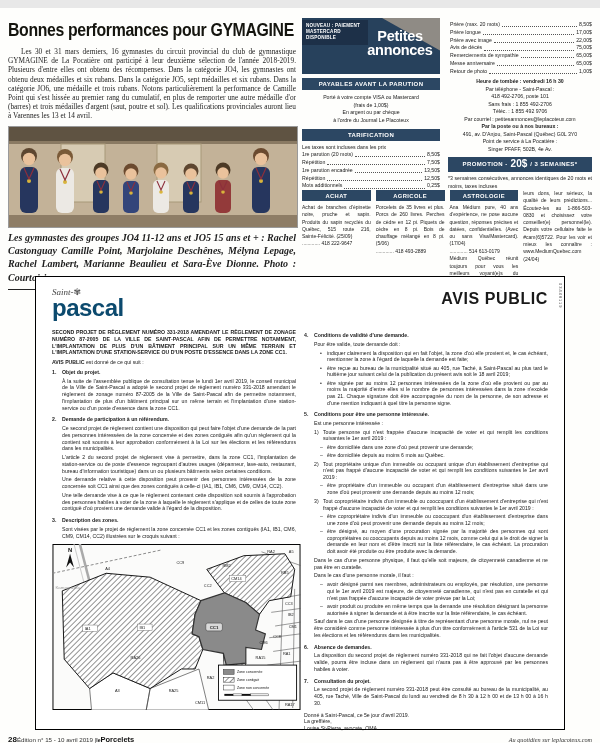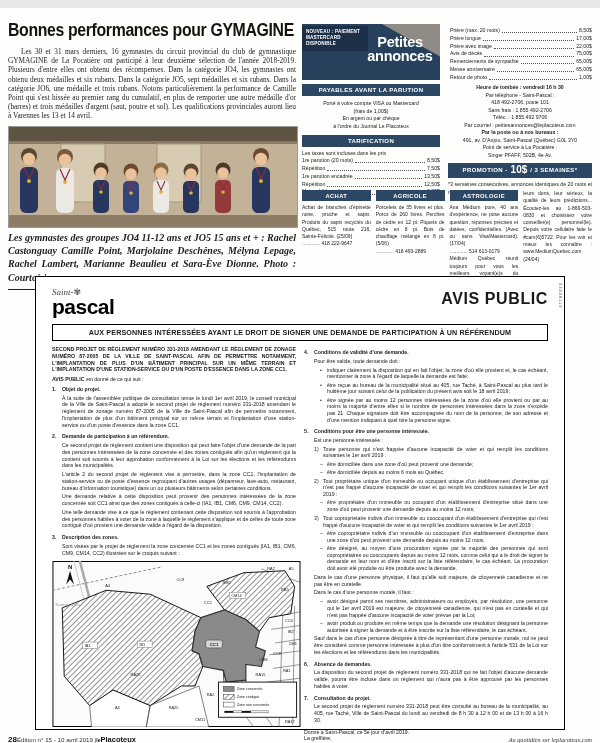--- a/index.html
+++ b/index.html
@@ -5,21 +5,21 @@
   html,body{margin:0;padding:0;background:#e8e8e8;}
   #page{position:relative;width:600px;height:743px;background:#fefefc;font-family:"Liberation Sans",sans-serif;color:#1b1b1b;overflow:hidden;margin:8px auto;}
   
   #article{position:absolute;left:8px;top:8px;width:288px;}
   .headline{font-size:18px;font-weight:800;letter-spacing:-0.4px;white-space:nowrap;transform:scaleX(0.88);transform-origin:0 50%;color:#14140e;margin:4px 0 6px;}
   .article-body{font-family:"Liberation Serif",serif;font-size:7.3px;line-height:1.26;text-align:justify;text-indent:13px;color:#222;}
   .photo{display:block;margin-top:5px;border:0.5px solid #9a9a9a;}
   .caption{font-family:"Liberation Serif",serif;font-style:italic;font-weight:700;font-size:10px;line-height:1.34;margin-top:3px;text-align:justify;color:#1d1d1d;}
   .article-rule{border:none;border-top:1.5px solid #222;margin:5px 0 0;}
   
-  #annonces{position:absolute;left:302px;top:16px;width:290px;}
+  #annonces{position:absolute;left:302px;top:10px;width:290px;}
   .pa-header{position:relative;height:56px;}
   .pa-title-block{position:absolute;left:0;top:0;width:138px;height:56px;background:#8f8b85;}
   .pa-title-navy{position:absolute;inset:0;background:#27415c;clip-path:polygon(0 0,58% 0,100% 58%,100% 100%,0 100%);}
   .pa-badge{position:absolute;left:0;top:2px;width:58px;background:#1d3048;color:#fff;font-size:4.6px;font-weight:700;line-height:1.35;padding:3px 4px;letter-spacing:0.2px;}
   .pa-title{position:absolute;right:4px;top:12px;width:72px;color:#fff;font-size:14.5px;font-weight:800;line-height:0.95;text-align:center;letter-spacing:-0.3px;}
   .pa-prices{position:absolute;left:148px;top:3px;width:142px;}
   .dotrow{display:flex;align-items:flex-end;font-size:5.2px;line-height:1.5;color:#222;}
   .dotrow .lbl{white-space:nowrap;}
   .dotrow .dots{flex:1;border-bottom:1px dotted #555;margin:0 2px 1.5px;}
   .dotrow .val{white-space:nowrap;}
@@ -41,21 +41,21 @@
   .cat{flex:1;min-width:0;}
   .cat .cat-banner{background:#2c4763;color:#fff;font-weight:700;font-size:5.8px;text-align:center;padding:2.5px 0;letter-spacing:0.4px;margin-bottom:3px;}
   .cat .txt{font-size:5px;line-height:1.46;text-align:justify;color:#222;}
   .cat .phone{font-size:5px;line-height:1.5;color:#222;white-space:nowrap;overflow:hidden;}
   
   #avis{position:absolute;left:35px;top:268px;width:530px;height:454px;border:1.6px solid #000;background:#fff;box-sizing:border-box;padding:5px 16px 4px;}
   .avis-head{position:relative;height:42px;}
   .logo{position:absolute;left:0;top:0;line-height:1;}
   .logo-top{font-family:"Liberation Serif",serif;font-style:italic;font-size:9px;color:#444;}
   .logo-flower{font-size:9px;color:#555;}
-  .logo-main{display:block;font-size:21px;font-weight:800;letter-spacing:-0.5px;color:#000000;margin-top:-2px;}
+  .logo-main{display:block;font-size:24px;font-weight:800;letter-spacing:-0.5px;color:#0c4a6e;margin-top:-2px;}
   .avis-title{position:absolute;right:0;top:8px;font-size:16px;font-weight:800;letter-spacing:0.6px;color:#191919;}
   .avis-banner{border:1.3px solid #000;text-align:center;font-weight:700;font-size:7.2px;padding:3px 2px;letter-spacing:0.1px;}
   .avis-cols{display:flex;gap:8px;margin-top:5px;}
   .acol{width:50%;min-width:0;font-size:5.2px;line-height:1.3;text-align:justify;color:#1a1a1a;}
   .intro-bold{font-weight:700;margin-bottom:3px;}
   .given{margin:3px 0;}
   .sec{display:flex;margin-top:3px;}
   .sec .num{width:10px;flex:none;font-weight:700;}
   .sec .secbody{flex:1;min-width:0;}
   .sec .sectitle{font-weight:700;}
@@ -249,21 +249,21 @@
           <div>Sans frais : 1 855 492-2706</div>
           <div>Téléc. : 1 855 492 9706</div>
           <div>Par courriel : petitesannonces@leplacoteux.com</div>
           <div class="bold">Par la poste ou à nos bureaux :</div>
           <div>491, av. D'Anjou, Saint-Pascal (Québec) G0L 3Y0</div>
           <div>Point de service à La Pocatière :</div>
           <div>Singer PFAFF, 502B, 4e Av.</div>
         </div>
         <div class="promo-banner">
           <span class="p1">PROMOTION -</span>
-          <span class="p2">10$</span>
+          <span class="p2">20$</span>
           <span class="p3">/ 3 SEMAINES*</span>
         </div>
         <div class="promo-note">*3 semaines consécutives, annonces identiques de 20 mots et moins, taxes incluses</div>
       </div>
     </div>
   </div>
 
   <div id="classifieds">
     <div class="cat">
       <div class="cat-banner">ACHAT</div>
@@ -288,21 +288,20 @@
 
   <div id="avis">
     <div class="vert-num">03448119</div>
     <div class="avis-head">
       <div class="logo">
         <span class="logo-top">Saint-</span><span class="logo-flower">✾</span>
         <span class="logo-main">pascal</span>
       </div>
       <div class="avis-title">AVIS PUBLIC</div>
     </div>
-    <div class="avis-banner">AUX PERSONNES INTÉRESSÉES AYANT LE DROIT DE SIGNER UNE DEMANDE DE PARTICIPATION À UN RÉFÉRENDUM</div>
     <div class="avis-cols">
 
       <div class="acol">
         <div class="intro-bold">SECOND PROJET DE RÈGLEMENT NUMÉRO 331-2018 AMENDANT LE RÈGLEMENT DE ZONAGE NUMÉRO 87-2005 DE LA VILLE DE SAINT-PASCAL AFIN DE PERMETTRE NOTAMMENT, L'IMPLANTATION DE PLUS D'UN BÂTIMENT PRINCIPAL SUR UN MÊME TERRAIN ET L'IMPLANTATION D'UNE STATION-SERVICE OU D'UN POSTE D'ESSENCE DANS LA ZONE CC1.</div>
         <div class="given"><b>AVIS PUBLIC</b><span> est donné de ce qui suit :</span></div>
         <div class="sec">
           <span class="num">1.</span>
           <div class="secbody">
             <div class="sectitle">Objet du projet.</div>
             <p>À la suite de l'assemblée publique de consultation tenue le lundi 1er avril 2019, le conseil municipal de la Ville de Saint-Pascal a adopté le second projet de règlement numéro 331-2018 amendant le règlement de zonage numéro 87-2005 de la Ville de Saint-Pascal afin de permettre notamment, l'implantation de plus d'un bâtiment principal sur un même terrain et l'implantation d'une station-service ou d'un poste d'essence dans la zone CC1.</p>
@@ -498,18 +497,18 @@
           <div>Louise St-Pierre, avocate, OMA</div>
         </div>
       </div>
     </div>
   </div>
 
   <div id="footer">
     <div class="f-left">
       <span class="f-page">28</span>
       <span class="f-edition">Édition n° 15 - 10 avril 2019 |</span>
-      <span class="f-brand"><span class="sm">le</span><span>Placoteux</span></span>
+      <span class="f-brand"><span class="sm">le</span><span>Porcelets</span></span>
     </div>
     <div class="f-right">Au quotidien sur leplacoteux.com</div>
   </div>
 
 </div>
 
 </body></html>

